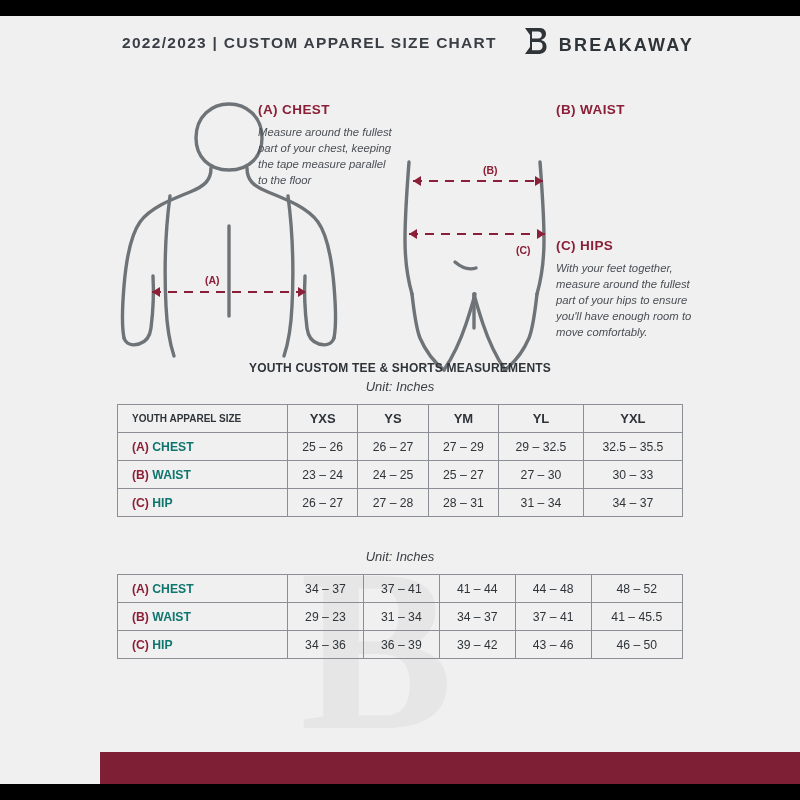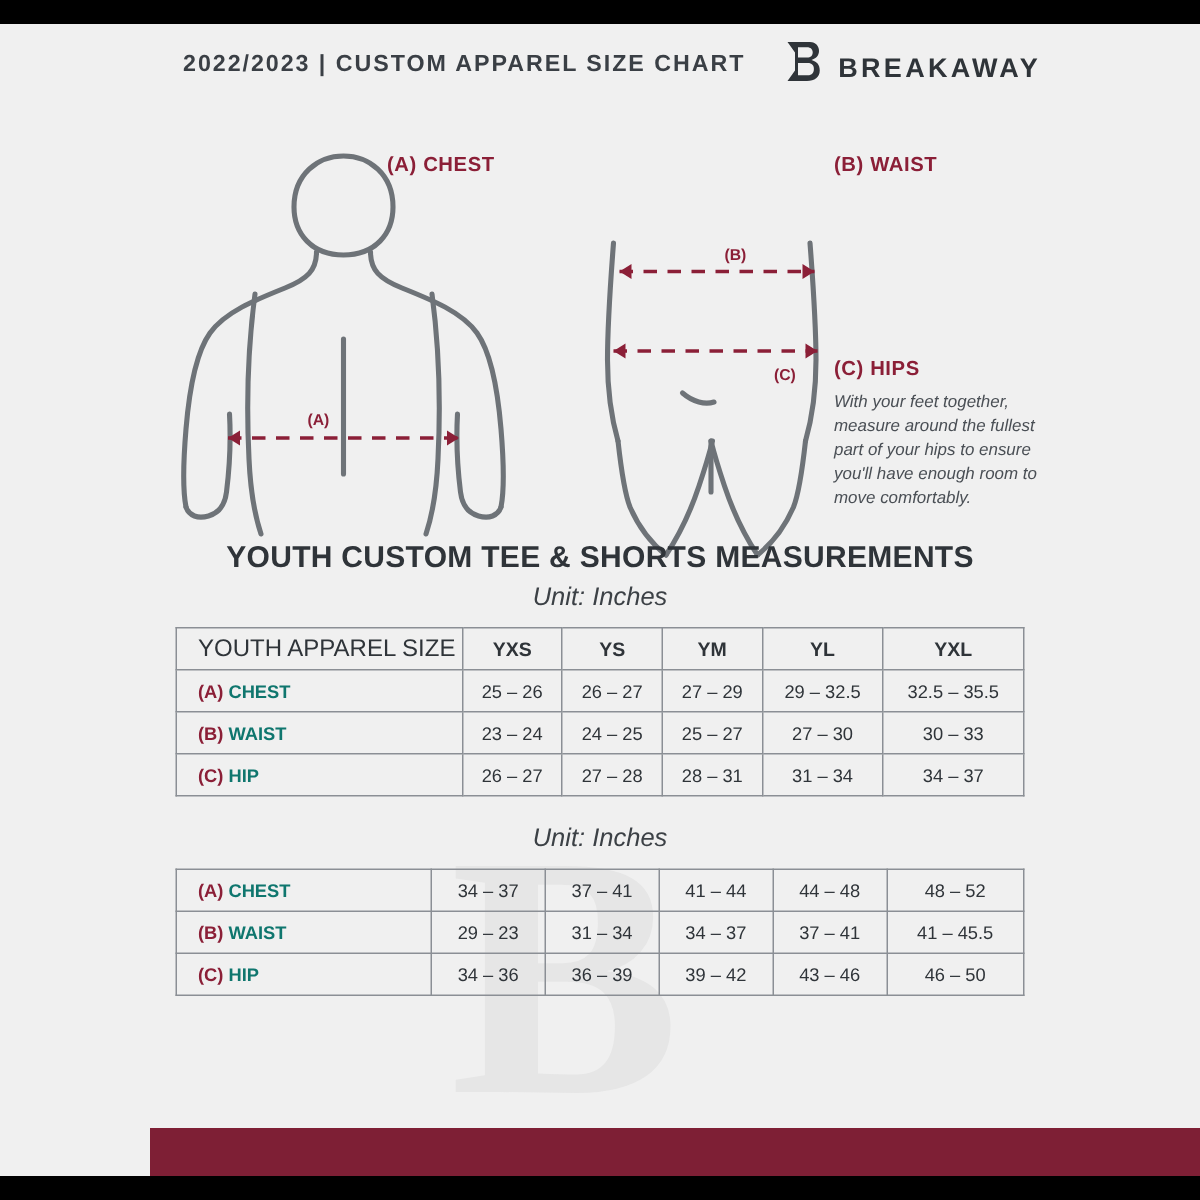--- a/index.html
+++ b/index.html
@@ -94,28 +94,28 @@
     position: absolute;
     font-size: 10.5px;
     font-weight: 700;
     color: #8b1f37;
   }
 
   
   .section { position: absolute; left: 0; width: 800px; }
   .tbl-title {
     text-align: center;
-    font-size: 20px;
+    font-size: 12px;
     font-weight: 700;
     color: #2f3439;
     letter-spacing: 0.2px;
   }
   .tbl-sub {
     text-align: center;
-    font-size: 17px;
+    font-size: 13px;
     font-style: italic;
     color: #3c4146;
     margin-top: 4px;
     margin-bottom: 10px;
   }
   table {
     border-collapse: collapse;
     width: 566px;
     margin: 0 auto;
     background: transparent;
@@ -126,21 +126,21 @@
     font-size: 12.2px;
     color: #2f3439;
     text-align: center;
     font-weight: 400;
     padding: 0 4px;
   }
   table tr.head td {
     font-weight: 700;
     font-size: 13px;
   }
-  table tr.head td.rowlabel { font-weight: 400; font-size: 16px; }
+  table tr.head td.rowlabel { font-weight: 700; font-size: 10px; }
   td.rowlabel {
     text-align: left;
     padding-left: 14px;
     width: 170px;
     white-space: nowrap;
   }
   td.rowlabel .mark { color: #8b1f37; font-weight: 700; }
   td.rowlabel .lbl { font-weight: 700; color: #0f766e; }
   .footer-bar {
     position: absolute;
@@ -214,20 +214,21 @@
           <polygon points="545,158 537,153 537,163"></polygon>
         </g>
       </svg>
 
       <span class="tag" style="left:205px; top:198px;">(A)</span>
       <span class="tag" style="left:483px; top:88px;">(B)</span>
       <span class="tag" style="left:516px; top:168px;">(C)</span>
 
       <div class="note note-chest">
         <div class="note-title">(A) CHEST</div>
+        <div class="note-body">Measure around the fullest part of your chest, keeping the tape measure parallel to the floor</div>
       </div>
       <div class="note note-waist">
         <div class="note-title">(B) WAIST</div>
       </div>
       <div class="note note-hips">
         <div class="note-title">(C) HIPS</div>
         <div class="note-body">With your feet together, measure around the fullest part of your hips to ensure you'll have enough room to move comfortably.</div>
       </div>
     </div>
 

